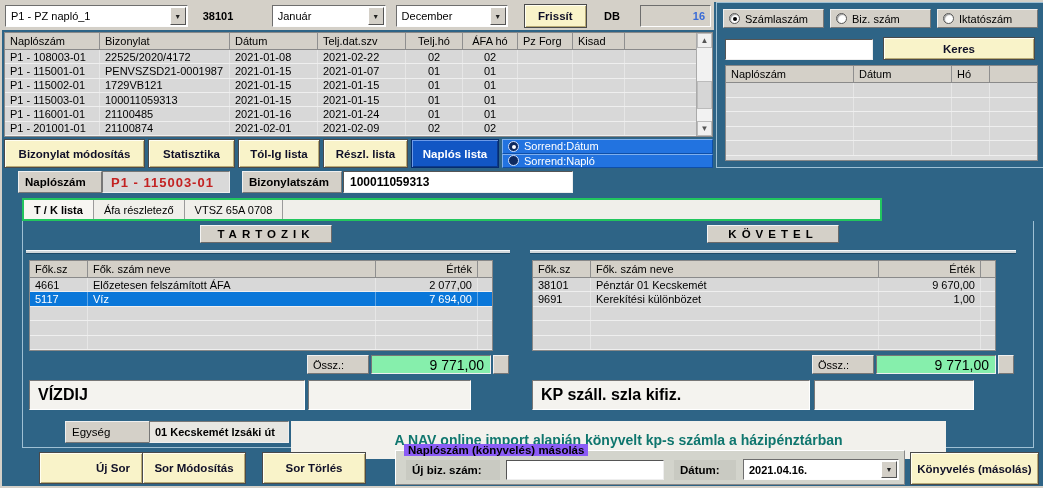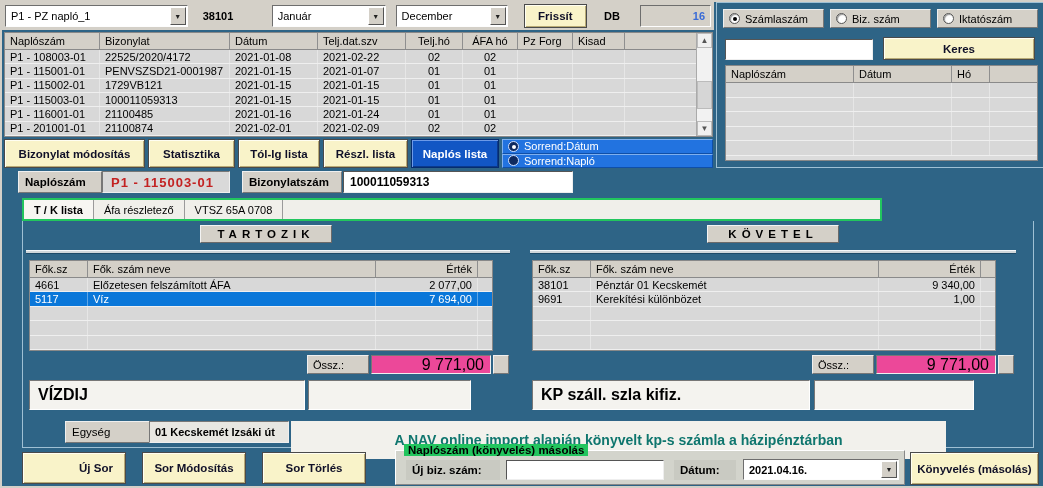--- a/index.html
+++ b/index.html
@@ -92,42 +92,42 @@
   .hdivider{ position:absolute; top:248px; height:4px; background:#cfd6da;
              border-top:1px solid #f4f7f9; border-bottom:1px solid #1d4a68; }
   .dtable{ position:absolute; top:258px; width:464px; height:91px; background:#dcdcdc; border:1px solid #888;
            display:flex; flex-direction:column; }
   .dc0{width:58px;} .dc1{flex:1;} .dc2{width:102px; justify-content:flex-end;} .dc3{width:14px; border-right:none;}
   .drow-sel{ background:#0a77d9 !important; color:#fff; }
   .drow-sel .tcell{ border-right-color:rgba(255,255,255,.35); }
   .ossz-label{ position:absolute; top:353px; width:62px; height:19px; background:#d4d0c8;
                border:1px solid; border-color:#efefef #777 #777 #efefef;
                display:flex; align-items:center; padding:0 5px; font-size:11px; }
-  .ossz-value{ position:absolute; top:353px; width:120px; height:19px; background:#ec4899;
+  .ossz-value{ position:absolute; top:353px; width:120px; height:19px; background:#86efac;
                border:1px solid; border-color:#777 #efefef #efefef #777;
-               display:flex; align-items:center; justify-content:flex-end; padding:0 6px; font-size:16px; }
+               display:flex; align-items:center; justify-content:flex-end; padding:0 6px; font-size:14px; }
   .ossz-spacer{ position:absolute; top:353px; width:16px; height:19px; background:#d4d0c8;
                 border:1px solid; border-color:#efefef #777 #777 #efefef; }
   .notefield{ position:absolute; top:378px; height:30px; background:#f4f3ef;
               border:1px solid; border-color:#777 #fff #fff #777;
               display:flex; align-items:center; padding:0 8px; font-weight:bold; font-size:16px; }
   .egyseg-label{ position:absolute; top:419px; height:22px; width:117px; background:#d4d0c8;
                  display:flex; align-items:center; padding:0 6px; font-size:11.5px;
                  border:1px solid; border-color:#efefef #777 #777 #efefef;margin-left:36px; }
   .egyseg-value{ position:absolute; top:419px; left:147px; width:140px; height:22px; background:#e8e7e2;
                  display:flex; align-items:center; padding:0 5px; font-size:11px; font-weight:bold;
                  border:1px solid; border-color:#777 #efefef #efefef #777; }
   .annotation{ position:absolute; top:419px; left:289px; width:655px; height:38px; background:#f2f1ec;
                display:flex; align-items:center; justify-content:center;
                color:#0f766e; font-weight:bold; font-size:14px; white-space:nowrap; }
   
   .bottombtn{ position:absolute; top:450px; height:32px; width:104px; }
   .groupbox{ position:absolute; left:393px; top:448px; width:510px; height:35px;
              background:#d3d4cc; border:1px solid; border-color:#fff #888 #888 #fff; }
-  .groupbox .legend{ position:absolute; left:8px; top:-7px; background:#22c55e; padding:0 4px;
+  .groupbox .legend{ position:absolute; left:8px; top:-7px; background:#8b5cf6; padding:0 4px;
                      font-weight:bold; font-size:11.5px;text-align:right; }
   .gb-label{ position:absolute; height:20px; background:#c9cac2; display:flex; align-items:center;
              padding:0 6px; font-weight:bold; font-size:11.5px; }
   .gb-input{ position:absolute; height:20px; background:#fff; border:1px solid; border-color:#555 #eee #eee #555; }
   .kony-btn{ position:absolute; left:908px; top:450px; width:129px; height:33px; }
   .bottomstrip{ position:absolute; left:0; top:484px; width:1043px; height:4px; background:#d4d0c8; }
 </style>
 </head>
 <body>
 
@@ -391,21 +391,21 @@
   <div class="dtable" style="left:530px;">
     <div class="hrow">
       <div class="hcell dc0">Fők.sz</div>
       <div class="hcell dc1">Fők. szám neve</div>
       <div class="hcell dc2">Érték</div>
       <div class="hcell dc3"></div>
     </div>
     <div class="trow">
       <div class="tcell dc0">38101</div>
       <div class="tcell dc1">Pénztár 01 Kecskemét</div>
-      <div class="tcell dc2">9 340,00</div>
+      <div class="tcell dc2">9 670,00</div>
       <div class="tcell dc3"></div>
     </div>
     <div class="trow">
       <div class="tcell dc0">9691</div>
       <div class="tcell dc1">Kerekítési különbözet</div>
       <div class="tcell dc2">1,00</div>
       <div class="tcell dc3"></div>
     </div>
     <div class="trow">
         <div class="tcell dc0"></div>
@@ -455,21 +455,21 @@
   <div class="egyseg-label" style="left:27px;">
       <span>Egység</span>
     </div>
   <div class="egyseg-value">
       <span>01 Kecskemét Izsáki út</span>
     </div>
   <div class="annotation">
       <span>A NAV online import alapján könyvelt kp-s számla a házipénztárban</span>
     </div>
 
-  <div class="btn bottombtn" style="left:20px;padding-left:44px;">Új Sor</div>
+  <div class="btn bottombtn" style="left:37px;padding-left:44px;">Új Sor</div>
   <div class="btn bottombtn" style="left:140px;">Sor Módosítás</div>
   <div class="btn bottombtn" style="left:260px;">Sor Törlés</div>
 
   <div class="groupbox">
     <div class="legend"><span>Naplószám (könyvelés) másolás</span></div>
     <div class="gb-label" style="left:10px; top:9px; width:94px;">
         <span>Új biz. szám:</span>
       </div>
     <input class="gb-input" style="left: 110px; top: 9px; width: 158px;" value="">
     <div class="gb-label" style="left:278px; top:9px; width:62px;">

